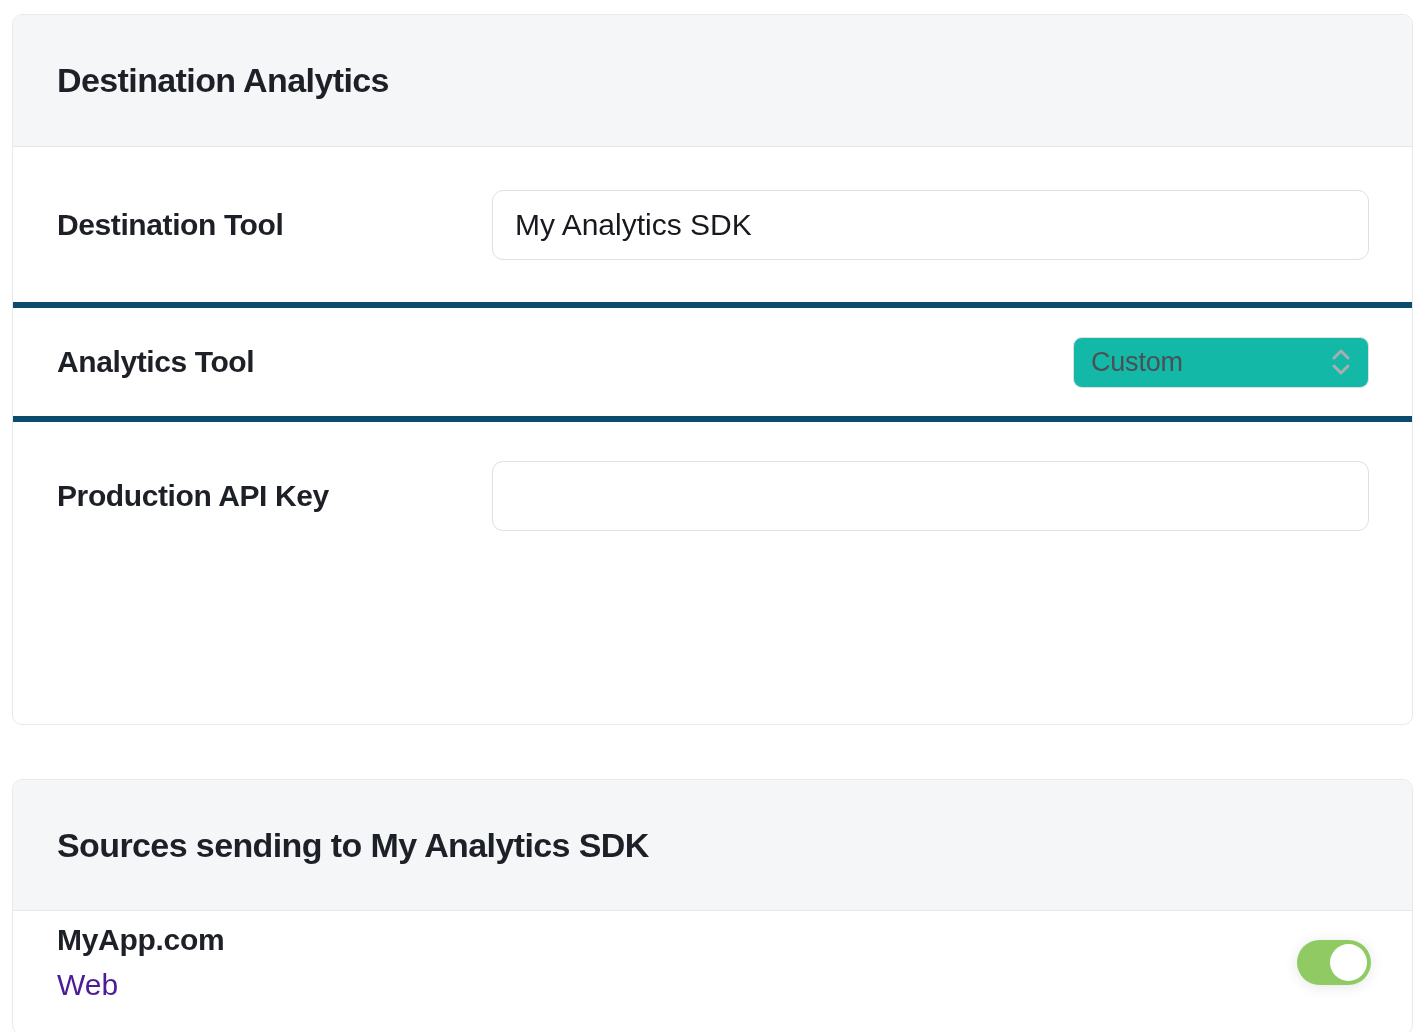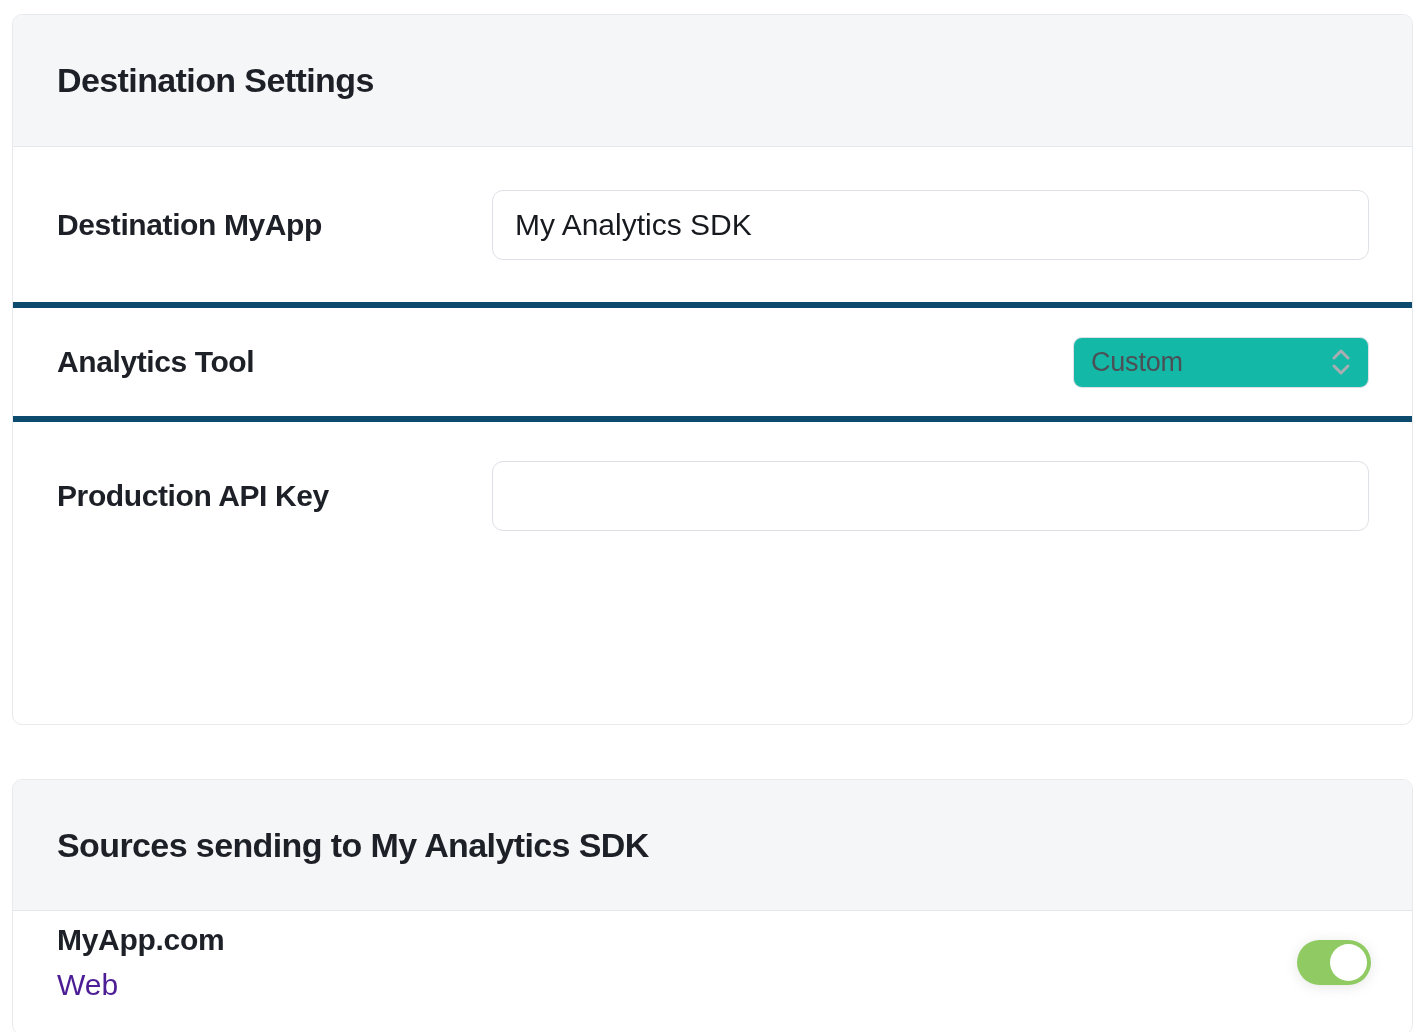--- a/index.html
+++ b/index.html
@@ -134,25 +134,25 @@
     border-radius: 50%;
     background: #ffffff;
   }
   .toggle.on .knob { left: auto; right: 4px; }
 </style>
 </head>
 <body>
 
 <section class="card" id="card-destination">
   <div class="card-header">
-    <div class="card-title">Destination Settings</div>
+    <div class="card-title">Destination Analytics</div>
   </div>
 
   <div class="form-row row-destination-name">
-    <div class="field-label">Destination MyApp</div>
+    <div class="field-label">Destination Tool</div>
     <input class="text-input" type="text" value="My Analytics SDK" style="">
   </div>
 
   <div class="form-row row-analytics-tool">
     <div class="field-label">Analytics Tool</div>
     <div class="select-box">
       <span class="select-value">Custom</span>
       <span class="select-chevron">
         <svg width="26" height="32" viewBox="0 0 26 32">
           <polyline points="6,12 13,5 20,12" fill="none" stroke="#a9adb2" stroke-width="3" stroke-linecap="round" stroke-linejoin="round"></polyline>

